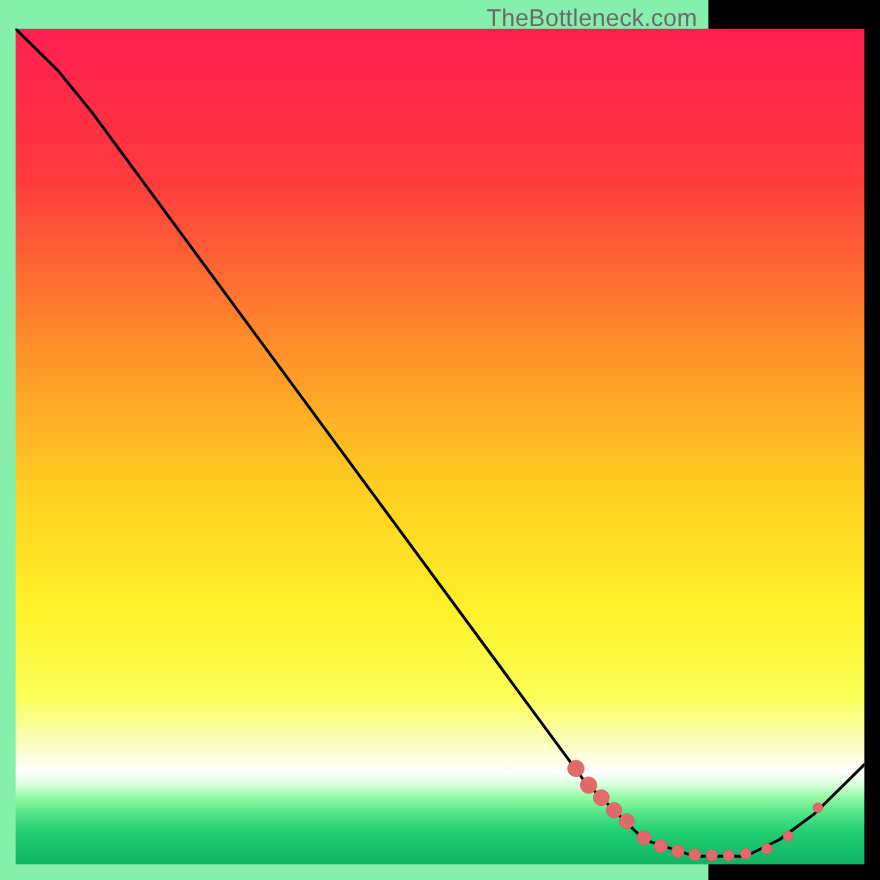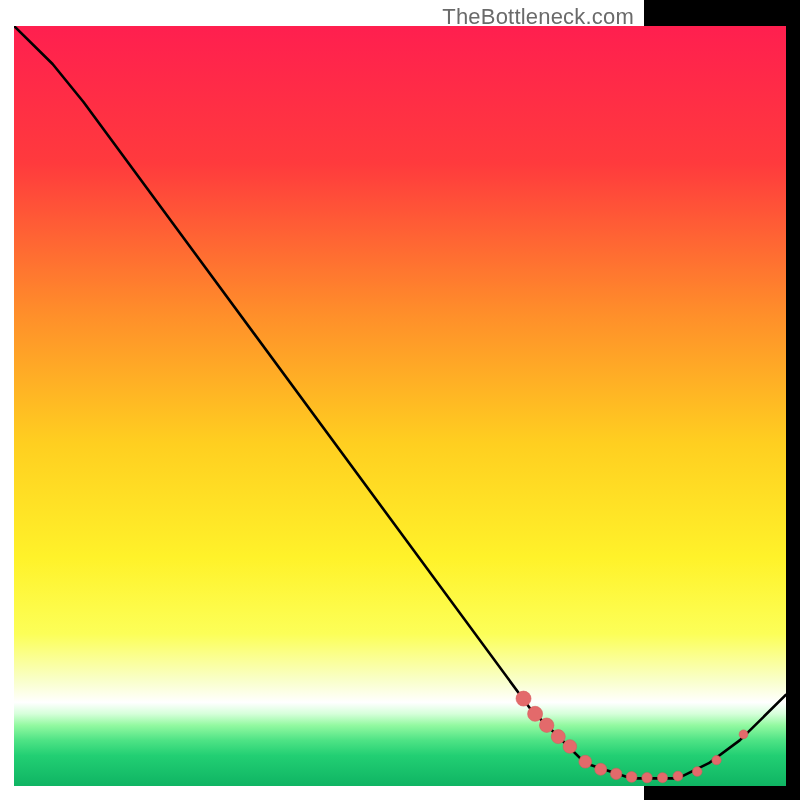--- a/index.html
+++ b/index.html
@@ -8,21 +8,21 @@
     width: 800px;
     height: 800px;
     background: #000;
     overflow: hidden;
     font-family: Arial, Helvetica, sans-serif;
   }
   .stage {
     position: relative;
     width: 644px;
     height: 800px;
-    background: #ffffff;
+    background: #86efac;
   }
   .watermark {
     position: absolute;
     top: 4px;
     right: 10px;
     color: #6a6a6a;
     font-size: 22px;
     font-weight: 500;
     letter-spacing: 0.2px;
     z-index: 10;

